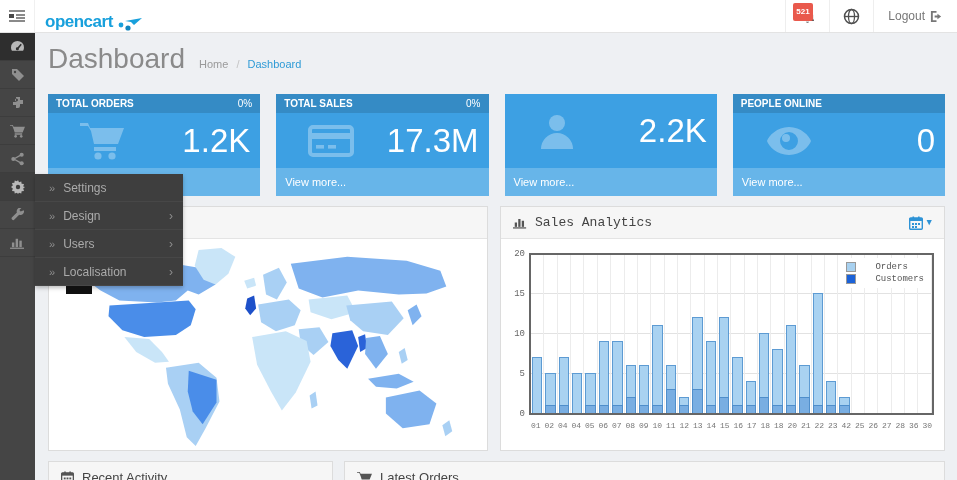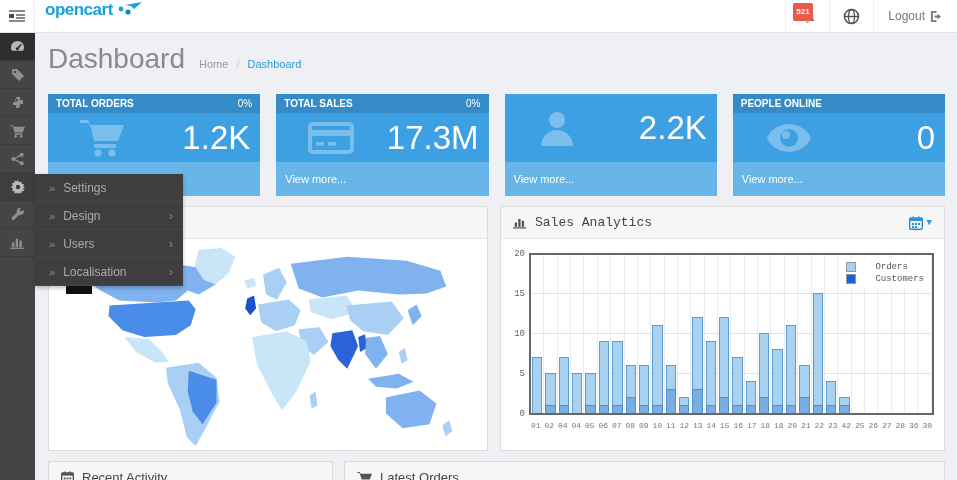--- a/index.html
+++ b/index.html
@@ -4,21 +4,21 @@
 <style>
   * { margin:0; padding:0; box-sizing:border-box; }
   html,body { width:957px; height:480px; overflow:hidden; }
   body { font-family:"Liberation Sans", sans-serif; background:#eef0f3; position:relative; }
 
   
   .topbar { position:absolute; top:0; left:0; width:957px; height:33px; background:#fff;
             border-bottom:1px solid #e3e3e3; display:flex; align-items:stretch; z-index:60; }
   .hamburger { width:35px; display:flex; align-items:center; justify-content:center;
                border-right:1px solid #f0f0f0; cursor:pointer; }
-  .logo { display:flex; align-items:flex-start; padding-left:10px; gap:4px; flex:1; }
+  .logo { display:flex; align-items:flex-end; padding-left:10px; gap:4px; flex:1; }
   .logo-text { color:#18a0dc; font-size:17px; font-weight:bold; letter-spacing:-0.5px; }
   .top-right { display:flex; align-items:stretch; }
   .top-btn { width:44px; display:flex; align-items:center; justify-content:center;
              border-left:1px solid #eee; position:relative; cursor:pointer; }
   .badge { position:absolute; top:3px; left:7px; background:#e9594c; color:#fff; font-size:8px;
            font-weight:bold; padding:4px 3px; border-radius:2px; line-height:1.2; }
   .logout-btn { display:flex; align-items:center; gap:5px; padding:0 14px; border-left:1px solid #eee;
                 color:#777; font-size:12px; cursor:pointer; }
 
   
@@ -47,21 +47,21 @@
   .breadcrumb .sep { color:#c5c5c5; margin:0 5px; }
   .breadcrumb .crumb-link { color:#2f9bd6; cursor:pointer; }
 
   
   .tiles { display:grid; grid-template-columns:repeat(4,1fr); gap:16px; margin-top:3px; }
   .tile { background:#3da0e3; color:#fff; height:102px; display:flex; flex-direction:column; cursor:default; }
   .tile-heading { background:rgba(0,0,0,0.13); height:19px; display:flex; align-items:center;
                   justify-content:space-between; padding:0 8px; font-size:10px; font-weight:bold; }
   .tile-body { flex:1; display:flex; align-items:center; justify-content:space-between; padding:0 10px;margin-left:22px; }
   .tile-value { font-size:33px; font-weight:400; }
-  .tile-footer { background:rgba(255,255,255,0.22); height:34px; display:flex; align-items:center;
+  .tile-footer { background:rgba(255,255,255,0.22); height:28px; display:flex; align-items:center;
                  padding:0 9px; font-size:11px; color:#fff; cursor:pointer; }
   .tile-icon svg { opacity:.32; }
   .tile-change { font-weight:normal; font-size:10px; }
 
   
   .row2 { display:flex; gap:12px; margin-top:10px; height:245px; }
   .row3 { display:flex; gap:11px; margin-top:10px; height:120px; }
   .panel { background:#fff; border:1px solid #dcdcdc; display:flex; flex-direction:column; }
   .panel-heading { background:#f6f6f6; border-bottom:1px solid #e4e4e4; height:32px; flex:none;
                    display:flex; align-items:center; padding:0 12px; gap:8px; color:#444; font-size:13px; }

